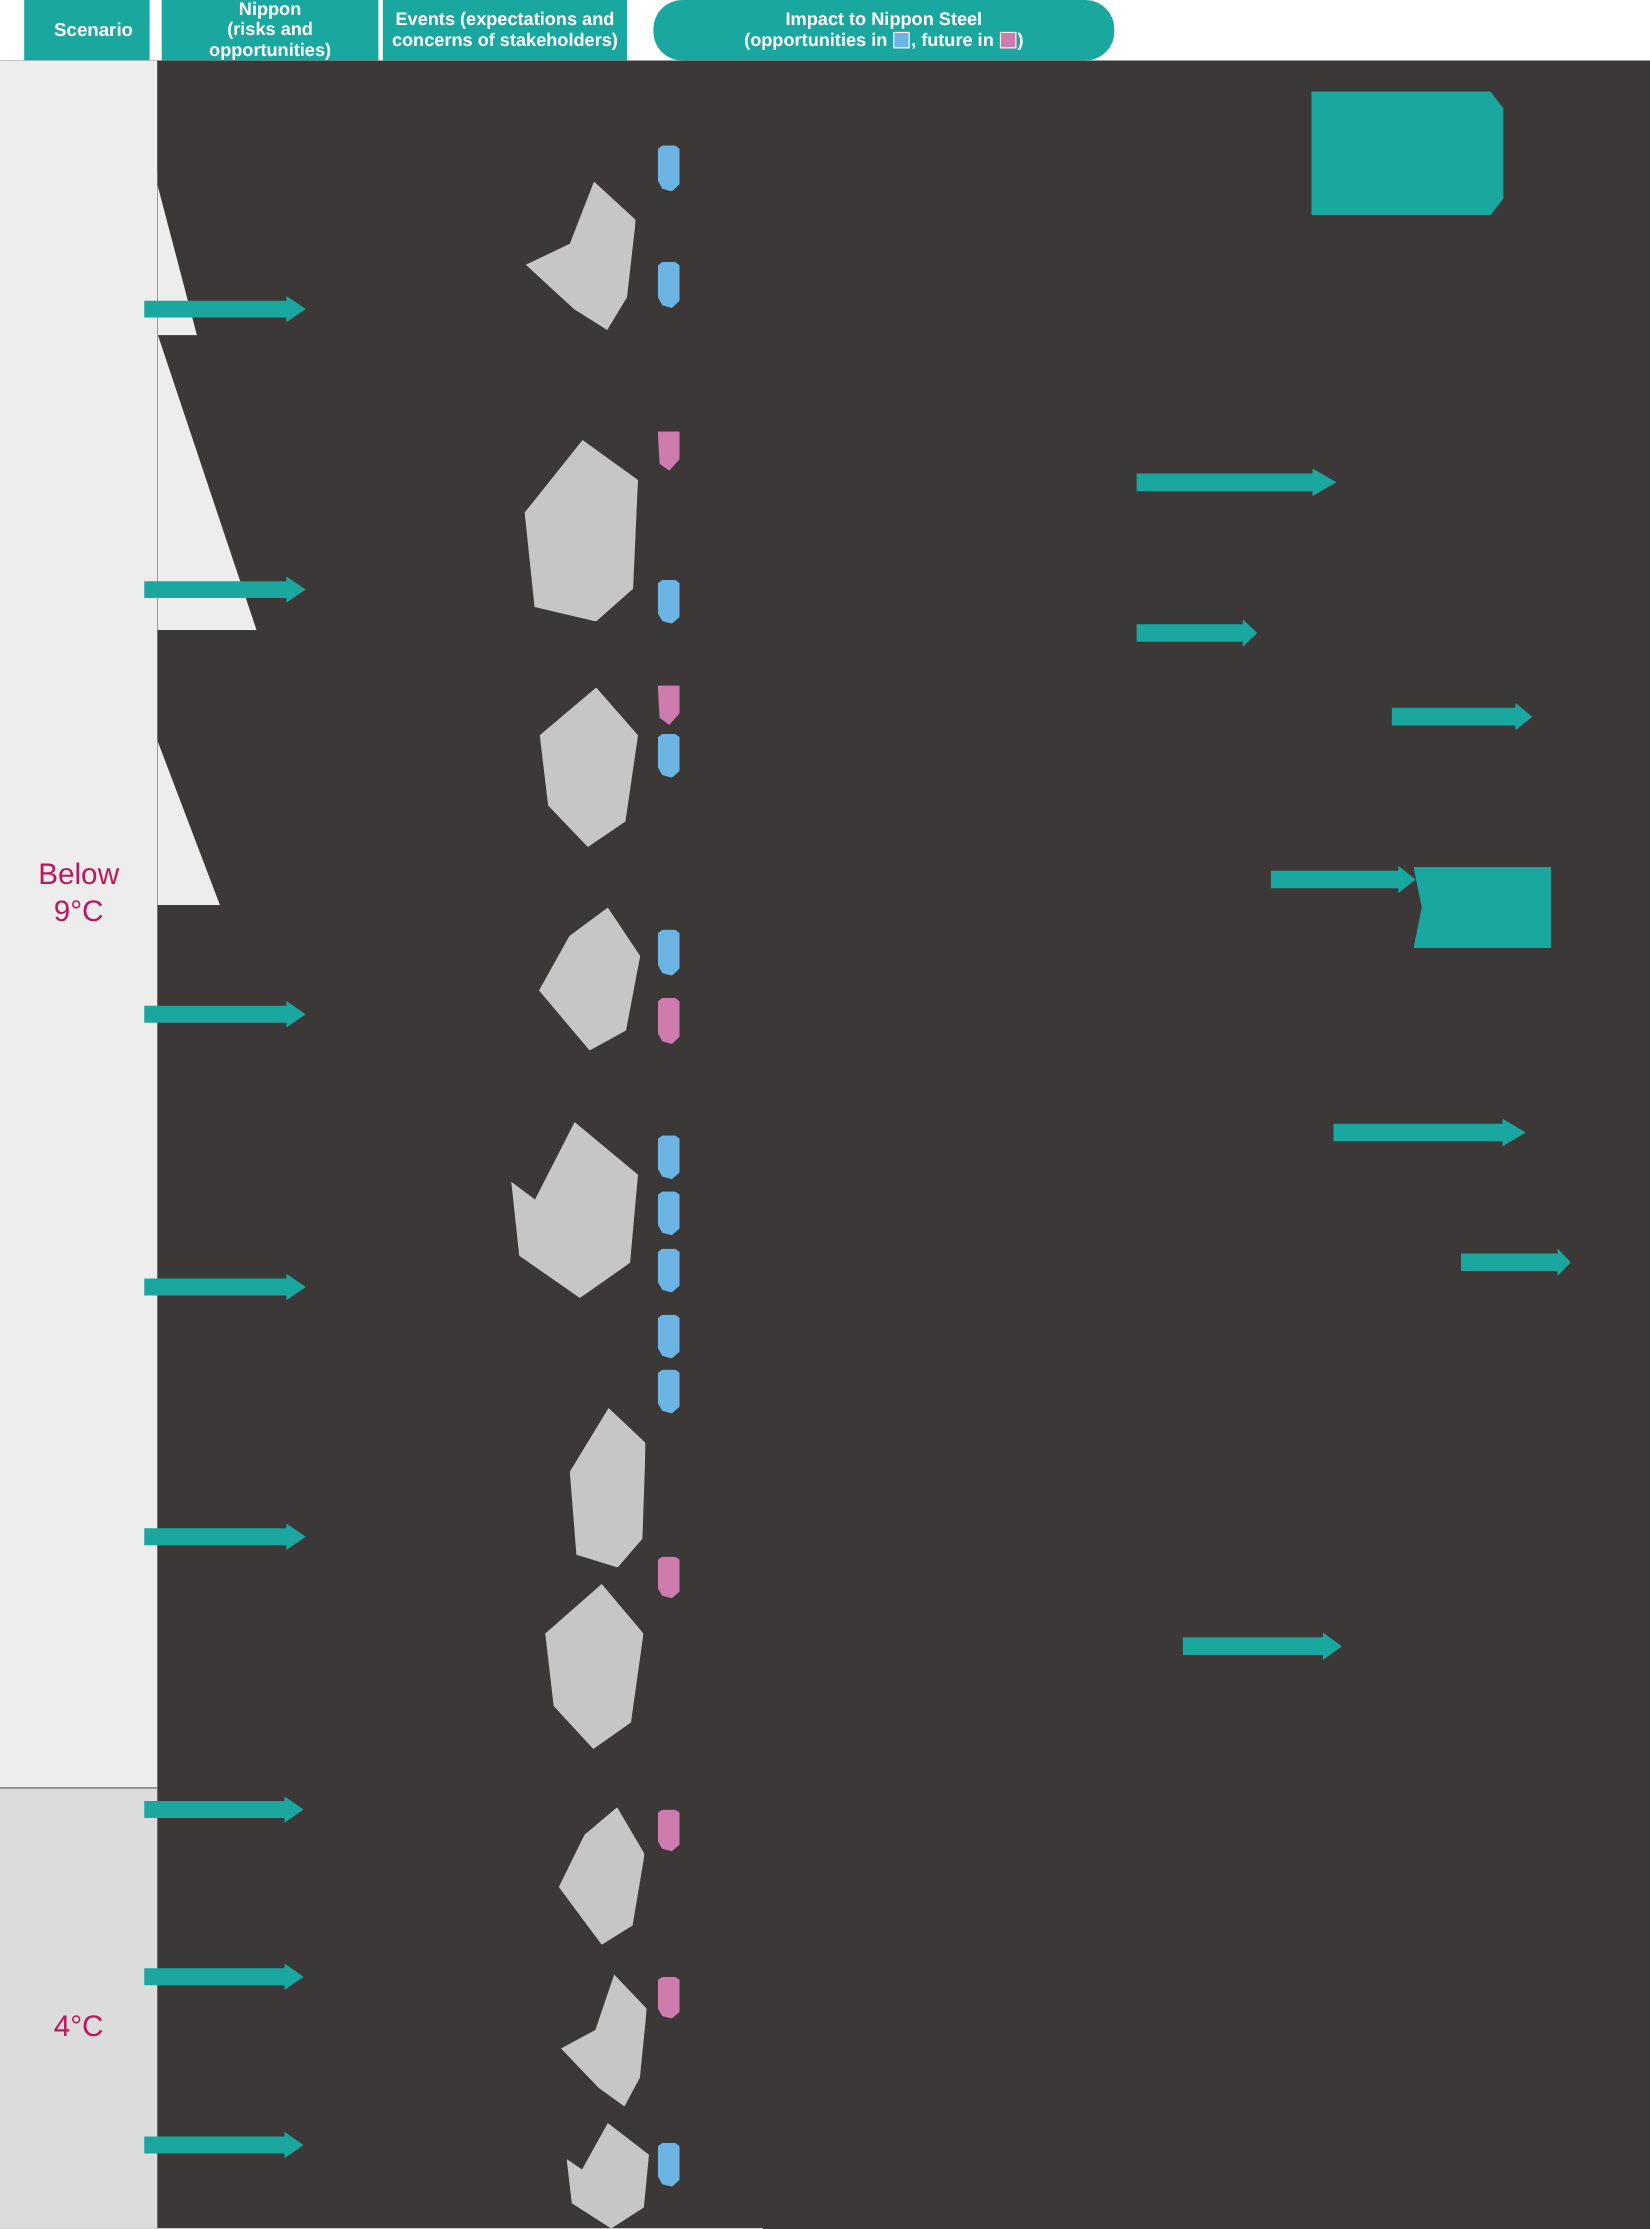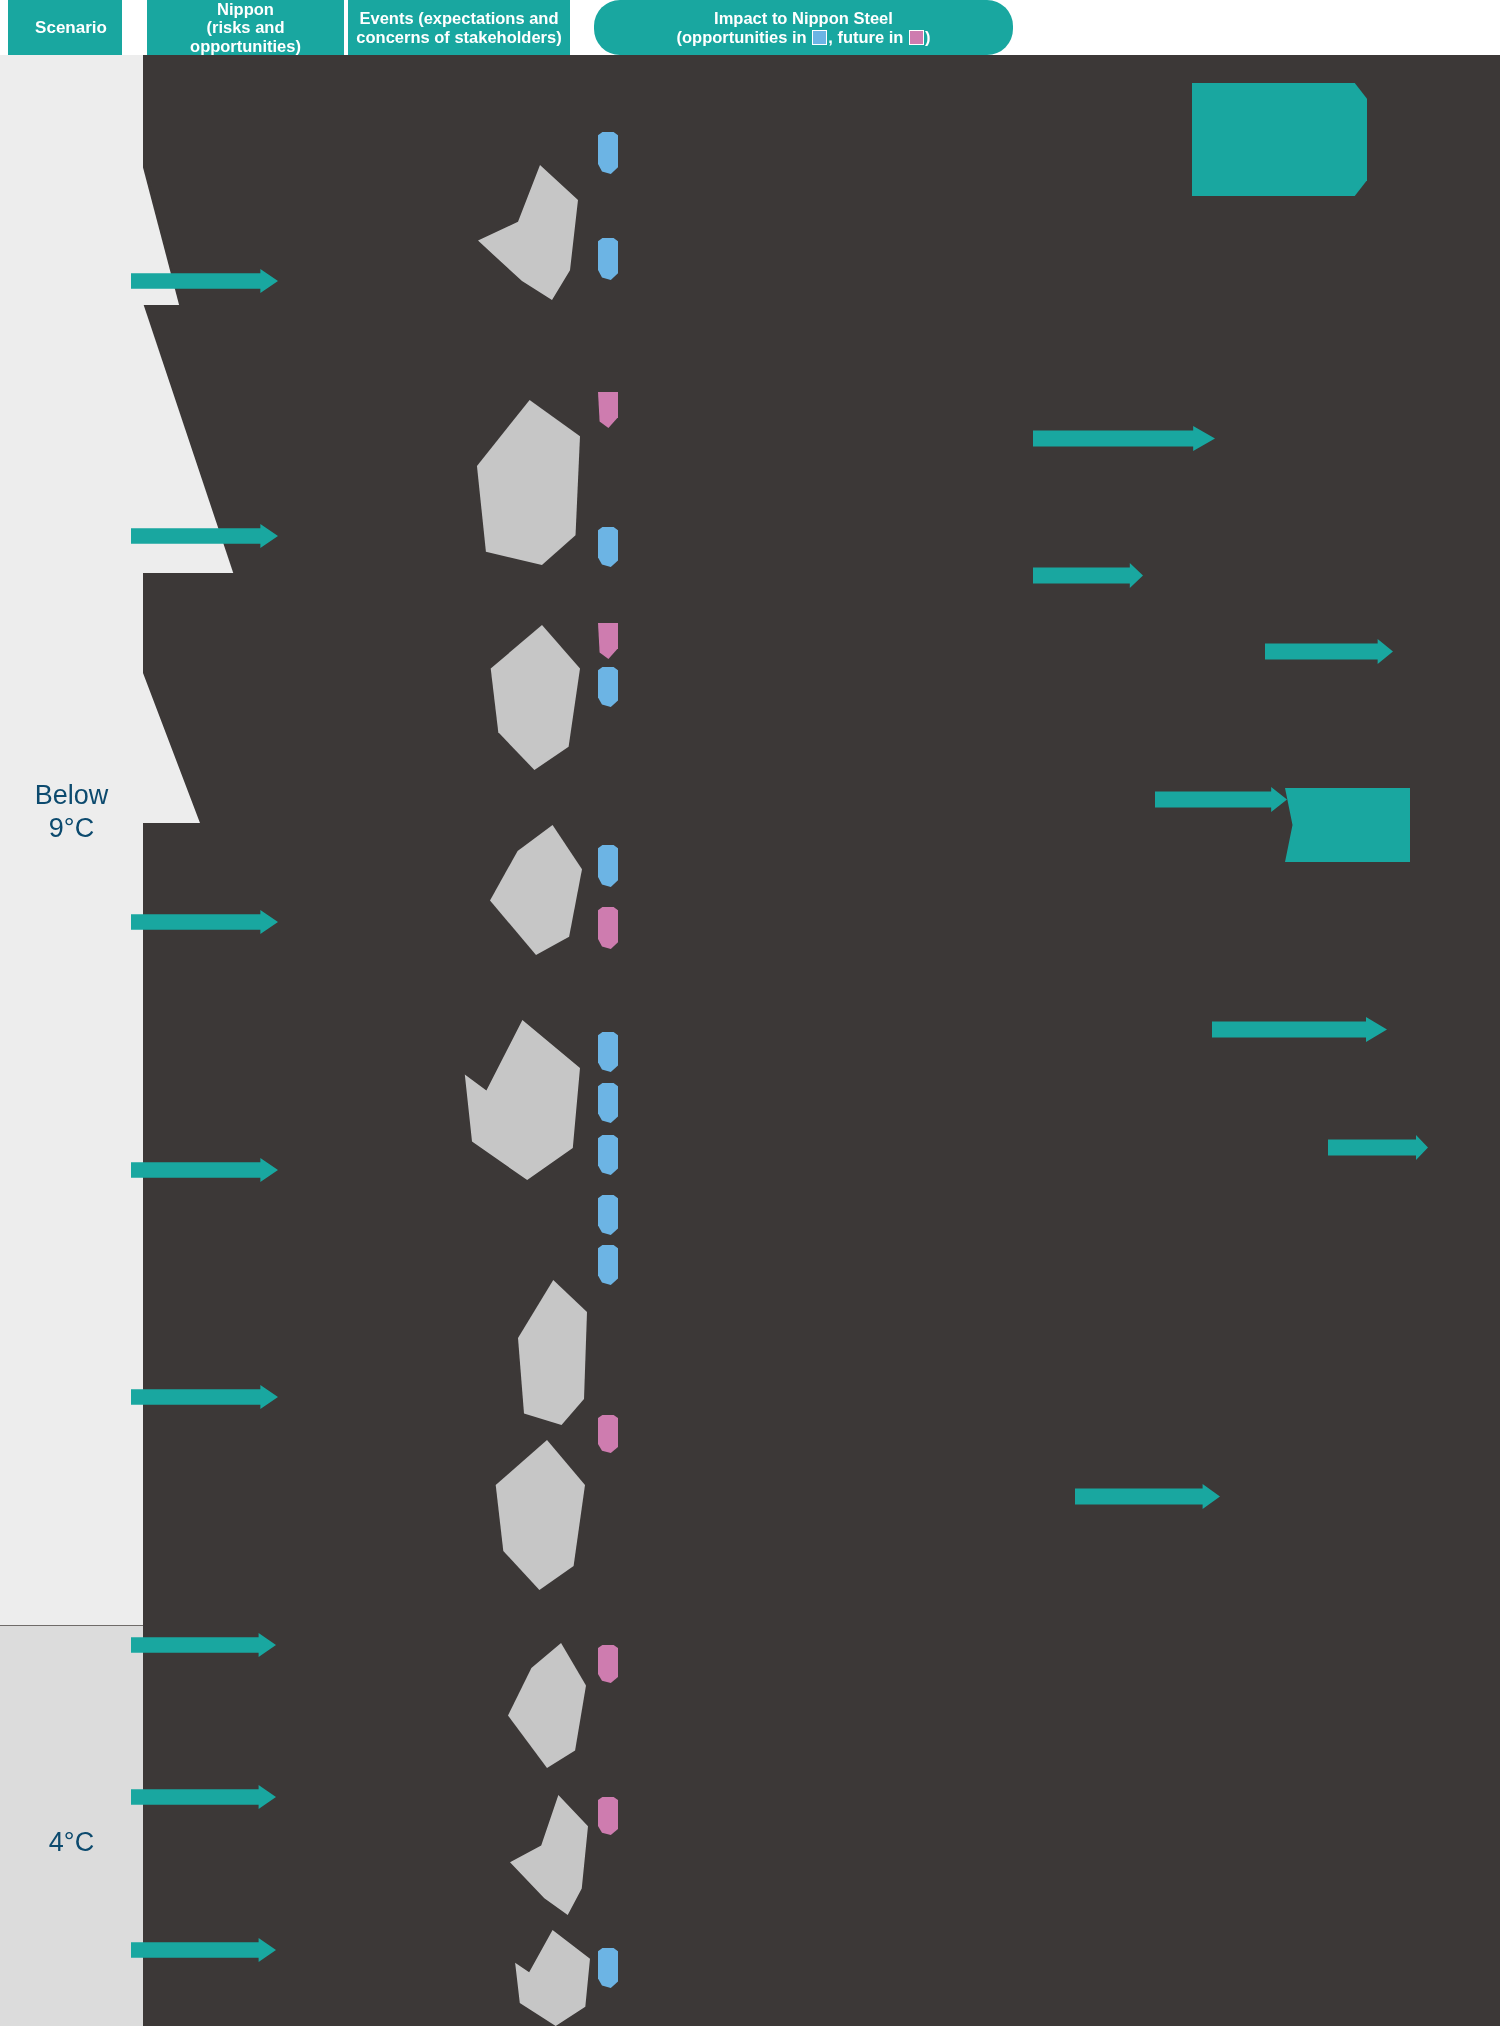--- a/index.html
+++ b/index.html
@@ -69,21 +69,21 @@
 
   
   .scenario-cell {
     position: absolute;
     left: 0;
     width: 143px;
     display: flex;
     align-items: center;
     justify-content: center;
     text-align: center;
-    color: #0c4a6e;
+    color: #be185d;
     font-size: 27px;
     font-weight: 400;
     line-height: 1.22;
   }
   #scenario-below2 {
     top: 0;
     height: 1570px;
     background: #EDEDED;
   }
   #scenario-4c {
@@ -150,21 +150,21 @@
     clip-path: polygon(0 0, 100% 0, 100% 70%, 52% 100%, 8% 82%);
   }
 </style>
 </head>
 <body>
 
 <div id="page">
 
   <div id="header">
 
-    <div class="hdr-cell" style="left:8px; width:114px;padding-left:16px;">
+    <div class="hdr-cell" style="left:22px; width:114px;padding-left:16px;">
       <span>Scenario</span>
     </div>
 
     <div class="hdr-cell two-line" style="left:147px; width:197px;">
       <div>
         <span class="hdr-sub">Nippon</span>
         <span class="hdr-sub">(risks and opportunities)</span>
       </div>
     </div>
 

